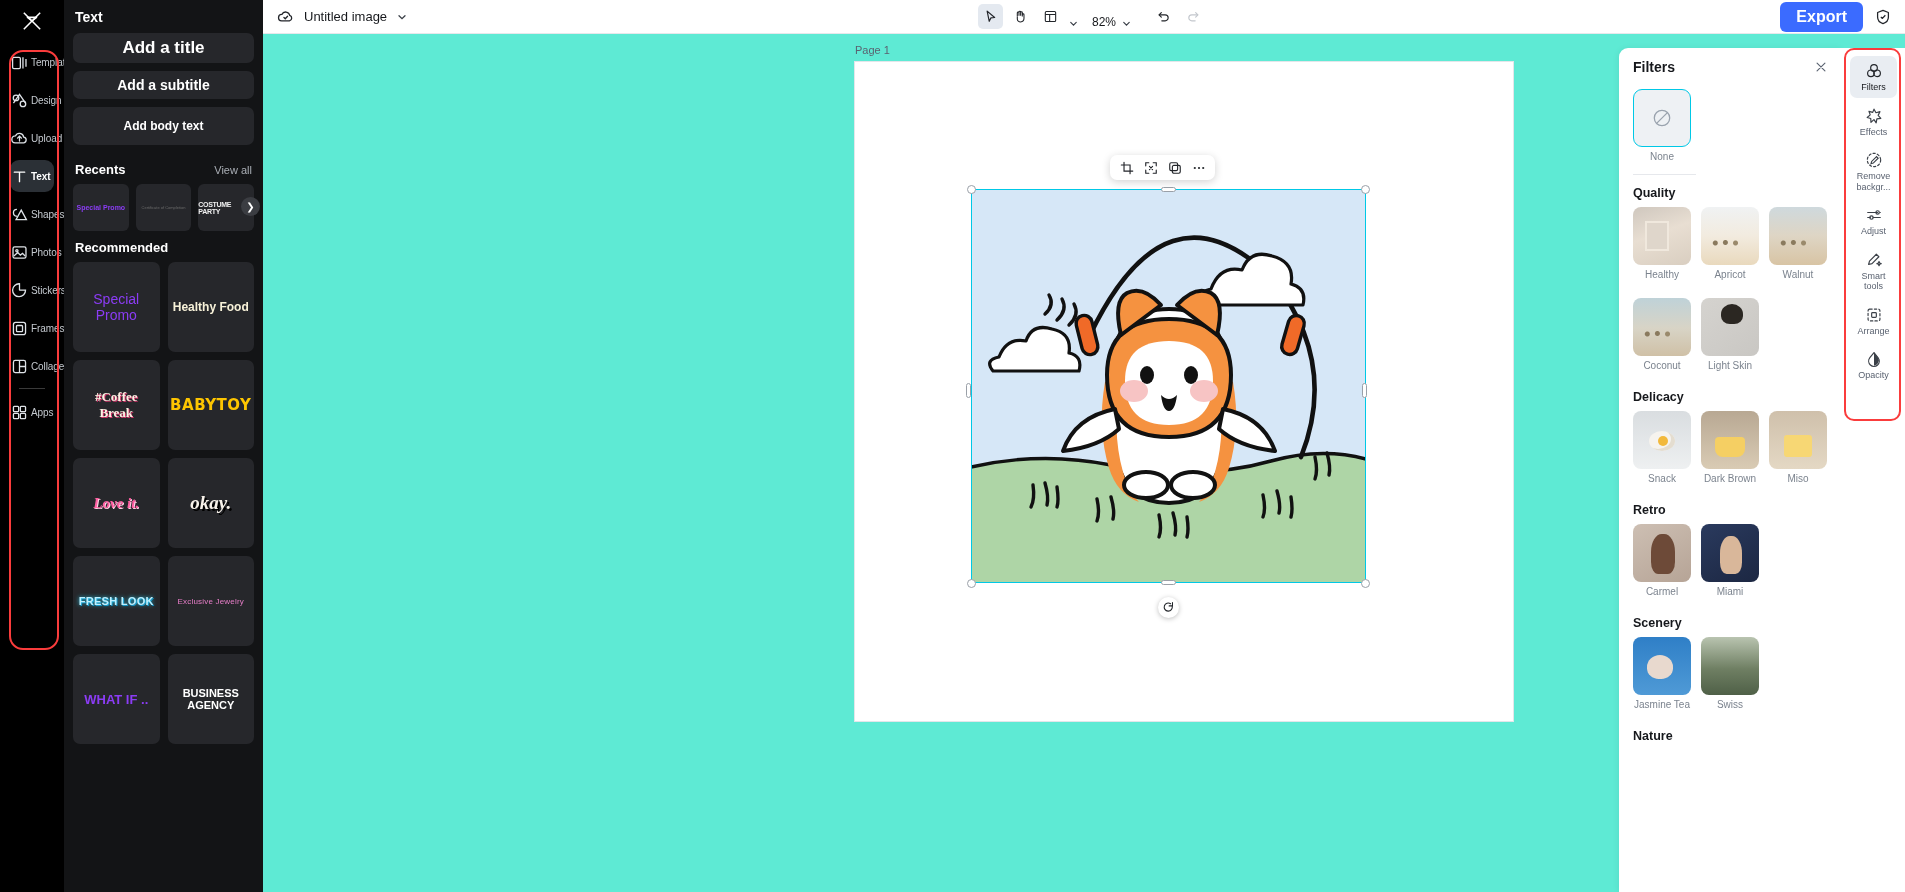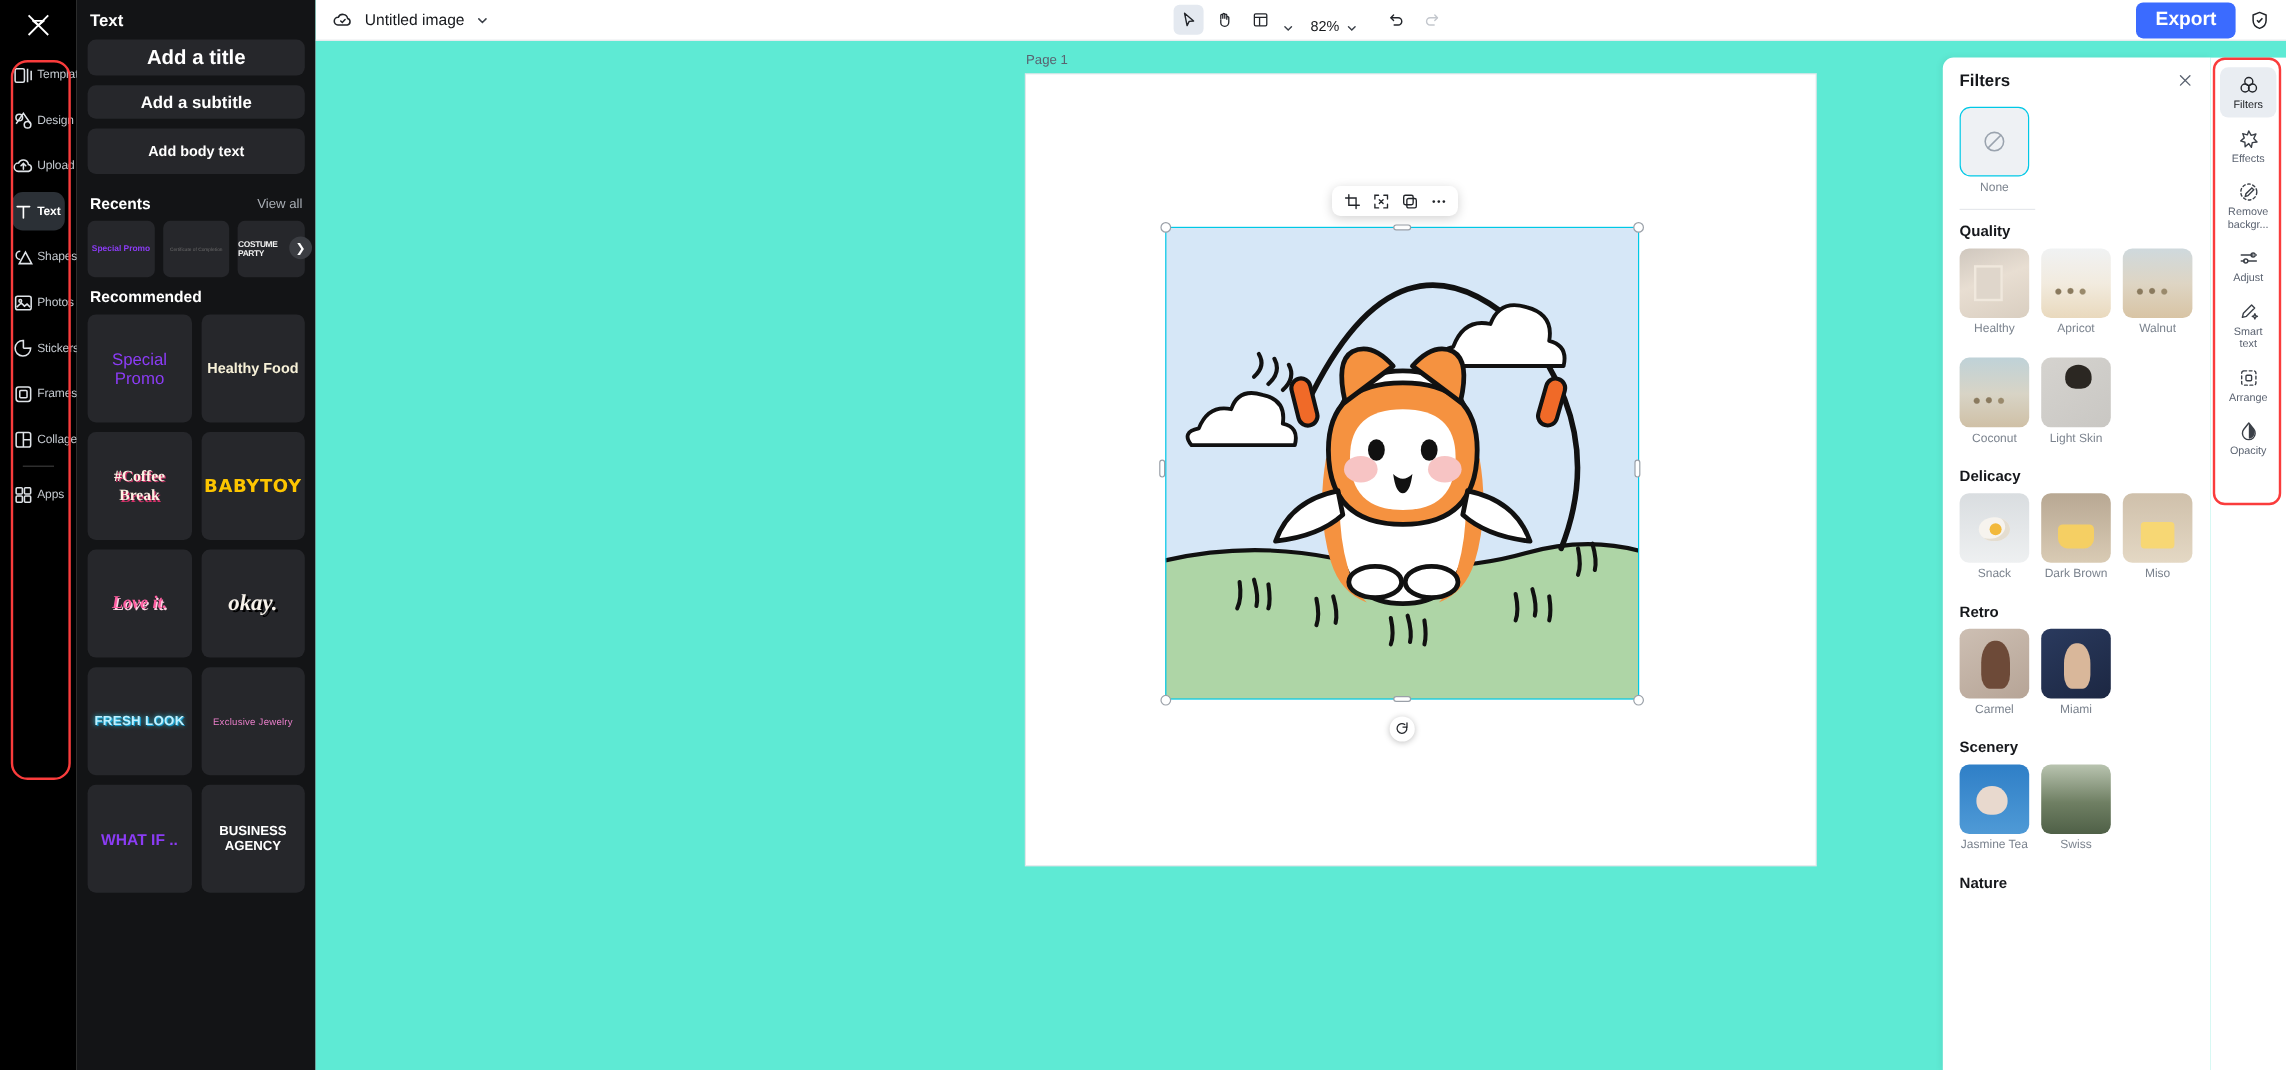--- a/index.html
+++ b/index.html
@@ -758,21 +758,21 @@
       </div>
 
       <div class="trail-item">
         <span>
           <svg width="18" height="18" viewBox="0 0 20 20" fill="none" stroke="#3b4048" stroke-width="1.3" stroke-linecap="round" stroke-linejoin="round">
             <path d="M12.6 3.6 5 11.2l-1 3.8 3.8-1 7.6-7.6z"></path>
               <path d="M15.6 11.6l.7 1.7 1.7.7-1.7.7-.7 1.7-.7-1.7-1.7-.7 1.7-.7z"></path>
           </svg>
         </span>
         <span class="ti-lb" style="white-space:pre-line">Smart
-text</span>
+tools</span>
       </div>
 
       <div class="trail-item">
         <span>
           <svg width="18" height="18" viewBox="0 0 20 20" fill="none" stroke="#3b4048" stroke-width="1.3" stroke-linecap="round">
             <rect x="3.4" y="3.4" width="13.2" height="13.2" rx="2" stroke-dasharray="2.6 2.4"></rect>
             <rect x="7.4" y="7.4" width="5.2" height="5.2" rx="1"></rect>
           </svg>
         </span>
         <span class="ti-lb">Arrange</span>

